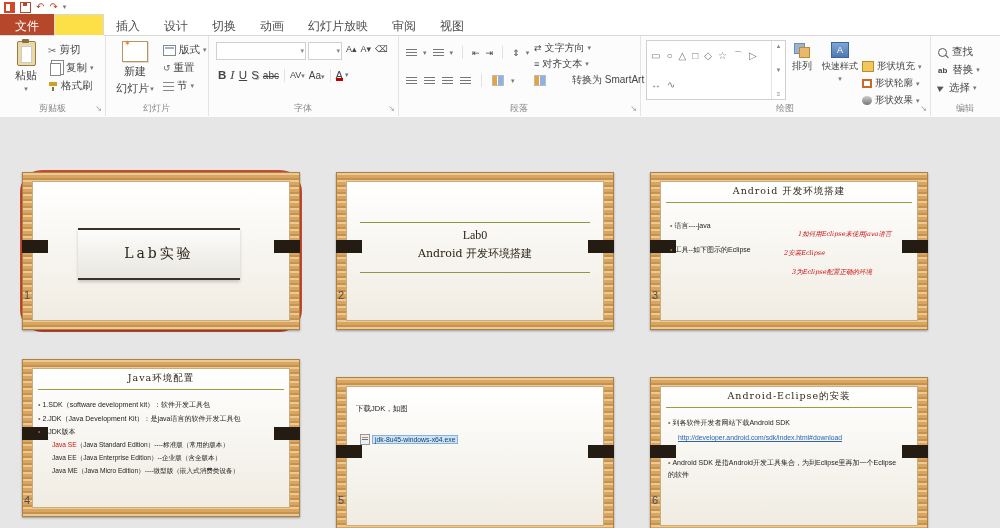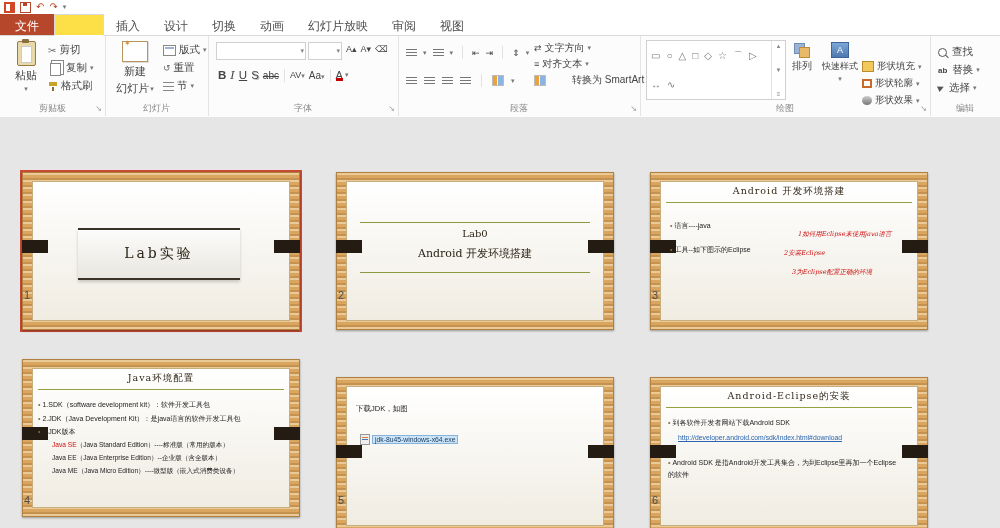--- a/index.html
+++ b/index.html
@@ -71,21 +71,21 @@
   .soutl{width:10px;height:9px;border:2px solid #c96a2a;box-sizing:border-box;background:#fff;}
   .seff{width:10px;height:9px;background:linear-gradient(#ccc,#777);border-radius:50%;}
   .mag{width:7px;height:7px;border:1px solid #555;border-radius:50%;position:relative;margin-right:2px;}
   .mag:after{content:"";position:absolute;width:4px;height:1px;background:#555;right:-3px;bottom:-1px;transform:rotate(45deg);}
   .iab{font-size:8px;color:#444;font-weight:bold;margin-right:2px;}
   .icur{width:0;height:0;border-left:6px solid #555;border-top:3px solid transparent;border-bottom:3px solid transparent;transform:rotate(-25deg);margin-right:2px;}
 
   
   .workspace{position:absolute;top:117px;left:0;right:0;bottom:0;background:#e6e6e6;}
   .thumb{position:absolute;width:278px;height:158px;cursor:pointer;margin-top:47px;}
-  .thumb.sel{outline:2px solid #c84b32;outline-offset:0px;}
+  .thumb.sel{outline:2px solid #c84b32;outline-offset:0px;border-radius:20px;}
   .wood{position:absolute;left:0;top:0;right:0;bottom:0;border:1px solid #b08040;background:#d9a55f;
         background-image:repeating-linear-gradient(180deg,rgba(255,246,220,.45) 0 2px,rgba(0,0,0,0) 2px 5px,rgba(120,70,20,.20) 5px 7px);
         box-shadow:0 1px 2px rgba(0,0,0,.35);}
   .panel{position:absolute;left:10px;right:10px;top:9px;bottom:9px;background:linear-gradient(#ffffff,#f0ece2);border:1px solid #c7ae7f;}
   .sidetab{position:absolute;width:26px;height:13px;background:#241c12;top:68px;}
   .sidetab.l{left:0;} .sidetab.r{right:0;}
   .num{position:absolute;font-size:11px;color:#4d4d4d;}
   
   .t1band{position:absolute;left:56px;right:60px;top:56px;height:48px;background:linear-gradient(#fcfcfb,#e9e6df);
           border-top:2px solid #3a3127;border-bottom:2px solid #3a3127;box-shadow:0 2px 3px rgba(0,0,0,.18);
@@ -346,21 +346,21 @@
       </div>
     </div>
     <div class="num" style="left:24px;top:172px;">1</div>
 
     <div class="thumb" style="left:336px;top:8px;">
       <div class="wood"></div>
       <div class="panel"></div>
       <div class="sidetab l"></div>
       <div class="sidetab r"></div>
       <div class="t2rule" style="top:50px;"></div>
-      <div class="t2t" style="top:56px;font-size:10px;">Lab0</div>
+      <div class="t2t" style="top:56px;font-size:12px;font-family:Liberation Serif, serif;">Lab0</div>
       <div class="t2t" style="top:74px;font-size:11px;">Android 开发环境搭建</div>
       <div class="t2rule" style="top:100px;"></div>
     </div>
     <div class="num" style="left:338px;top:172px;">2</div>
 
     <div class="thumb" style="left:650px;top:8px;">
       <div class="wood"></div>
       <div class="panel"></div>
       <div class="sidetab l"></div>
       <div class="sidetab r"></div>

